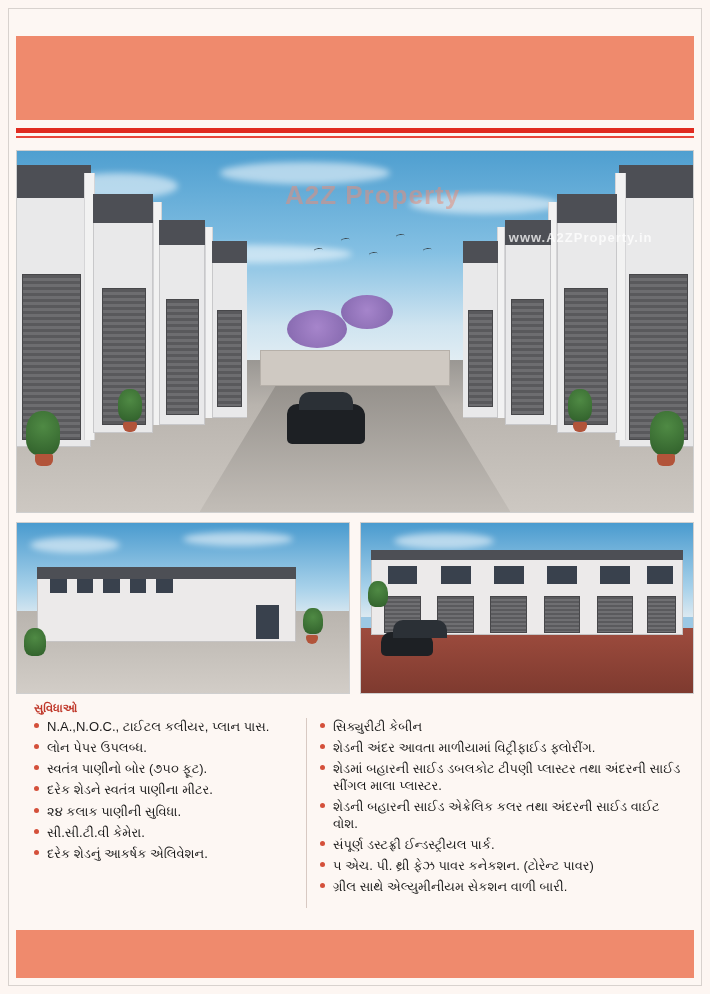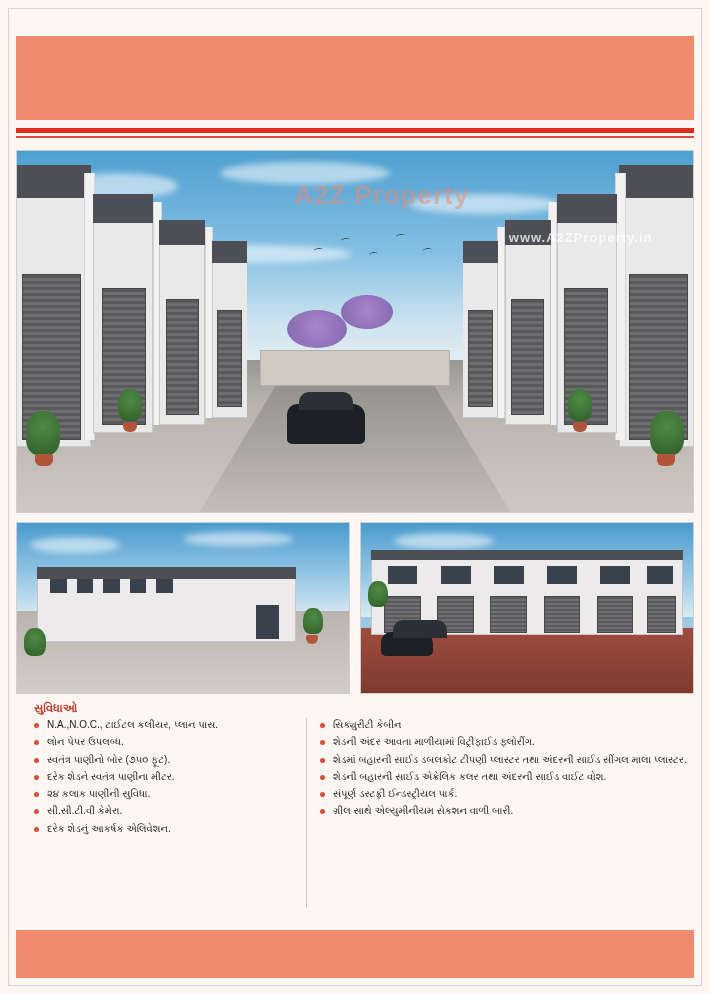--- a/index.html
+++ b/index.html
@@ -146,21 +146,20 @@
     border-top: 1.6px solid #3c4a52;
     border-radius: 50%;
     transform: rotate(-8deg);
   }
   .watermark {
     position: absolute;
     color: rgba(255,255,255,0.55);
     font-weight: bold;
     letter-spacing: 1px;
     pointer-events: none;
-    margin-left: 9px;
   }
   .wm-main { left: 50%; top: 8%; transform: translateX(-40%); font-size: 26px; color: rgba(230,140,120,0.55); }
   .wm-sub  { right: 6%; top: 22%; font-size: 13px; color: rgba(255,255,255,0.75); }
 
   
   .photo2, .photo3 {
     position: absolute;
     top: 522px;
     height: 172px;
     border: 1px solid #cfcfcf;
@@ -211,21 +210,21 @@
   .col.left { width: 286px; }
   .col.right { width: 392px; }
   ul.flist {
     list-style: none;
     margin: 0; padding: 0;
   }
   ul.flist li {
     position: relative;
     padding-left: 13px;
     margin-bottom: 4.5px;
-    font-size: 10px;
+    font-size: 13px;
     line-height: 1.28;
     color: #1a1a1a;
   }
   ul.flist li:before {
     content: "";
     position: absolute;
     left: 0; top: 4px;
     width: 5px; height: 5px;
     background: #d4503a;
     border-radius: 50%;
@@ -387,20 +386,21 @@
           <li>દરેક શેડનું આકર્ષક એલિવેશન.</li>
         </ul>
       </div>
       <div class="col right">
         <ul class="flist">
           <li>સિક્યુરીટી કેબીન</li>
           <li>શેડની અંદર આવતા માળીયામાં વિટ્રીફાઈડ ફ્લોરીંગ.</li>
           <li>શેડમાં બહારની સાઈડ ડબલકોટ ટીપણી પ્લાસ્ટર તથા અંદરની સાઈડ સીંગલ માલા પ્લાસ્ટર.</li>
           <li>શેડની બહારની સાઈડ એક્રેલિક કલર તથા અંદરની સાઈડ વાઈટ વોશ.</li>
           <li>સંપૂર્ણ ડસ્ટફ્રી ઈન્ડસ્ટ્રીયલ પાર્ક.</li>
+          <li>૫ એચ. પી. થ્રી ફેઝ પાવર કનેકશન. (ટોરેન્ટ પાવર)</li>
           <li>ગ્રીલ સાથે એલ્યુમીનીયમ સેકશન વાળી બારી.</li>
         </ul>
       </div>
     </div>
   </div>
 
   <div class="footer-band"></div>
 </div>
 
 </body></html>

